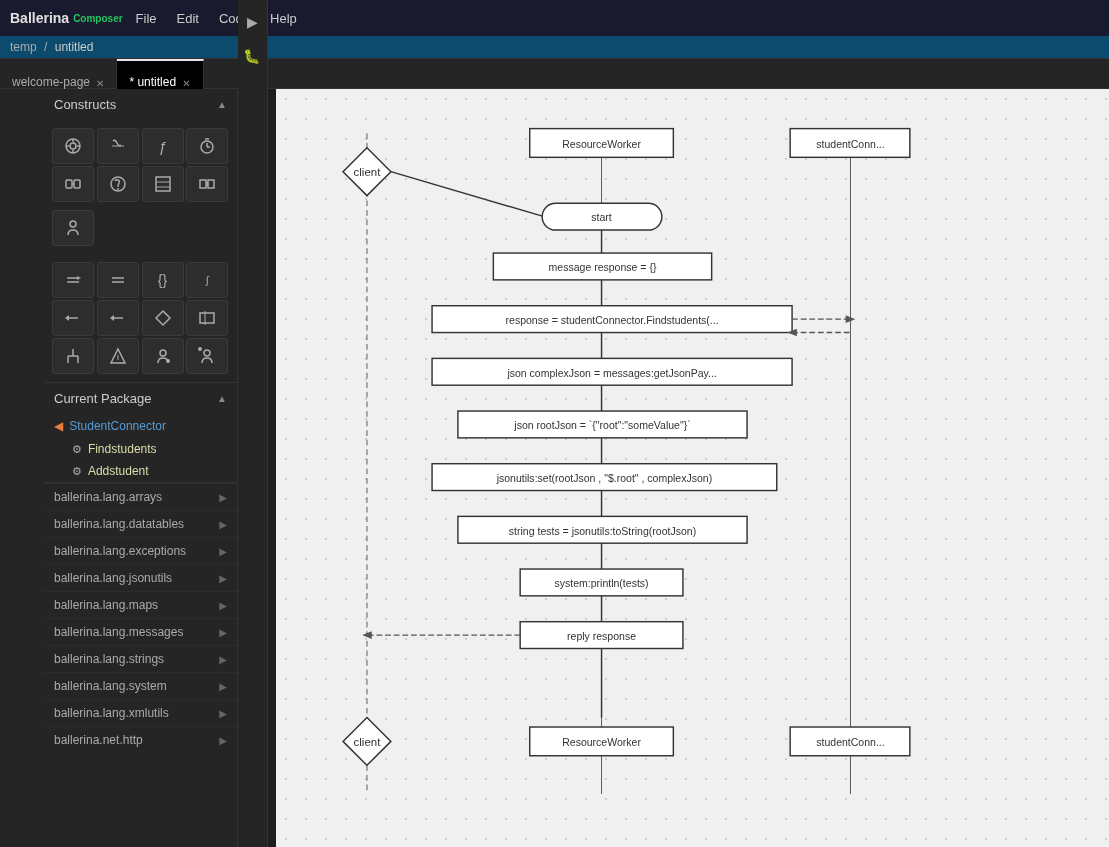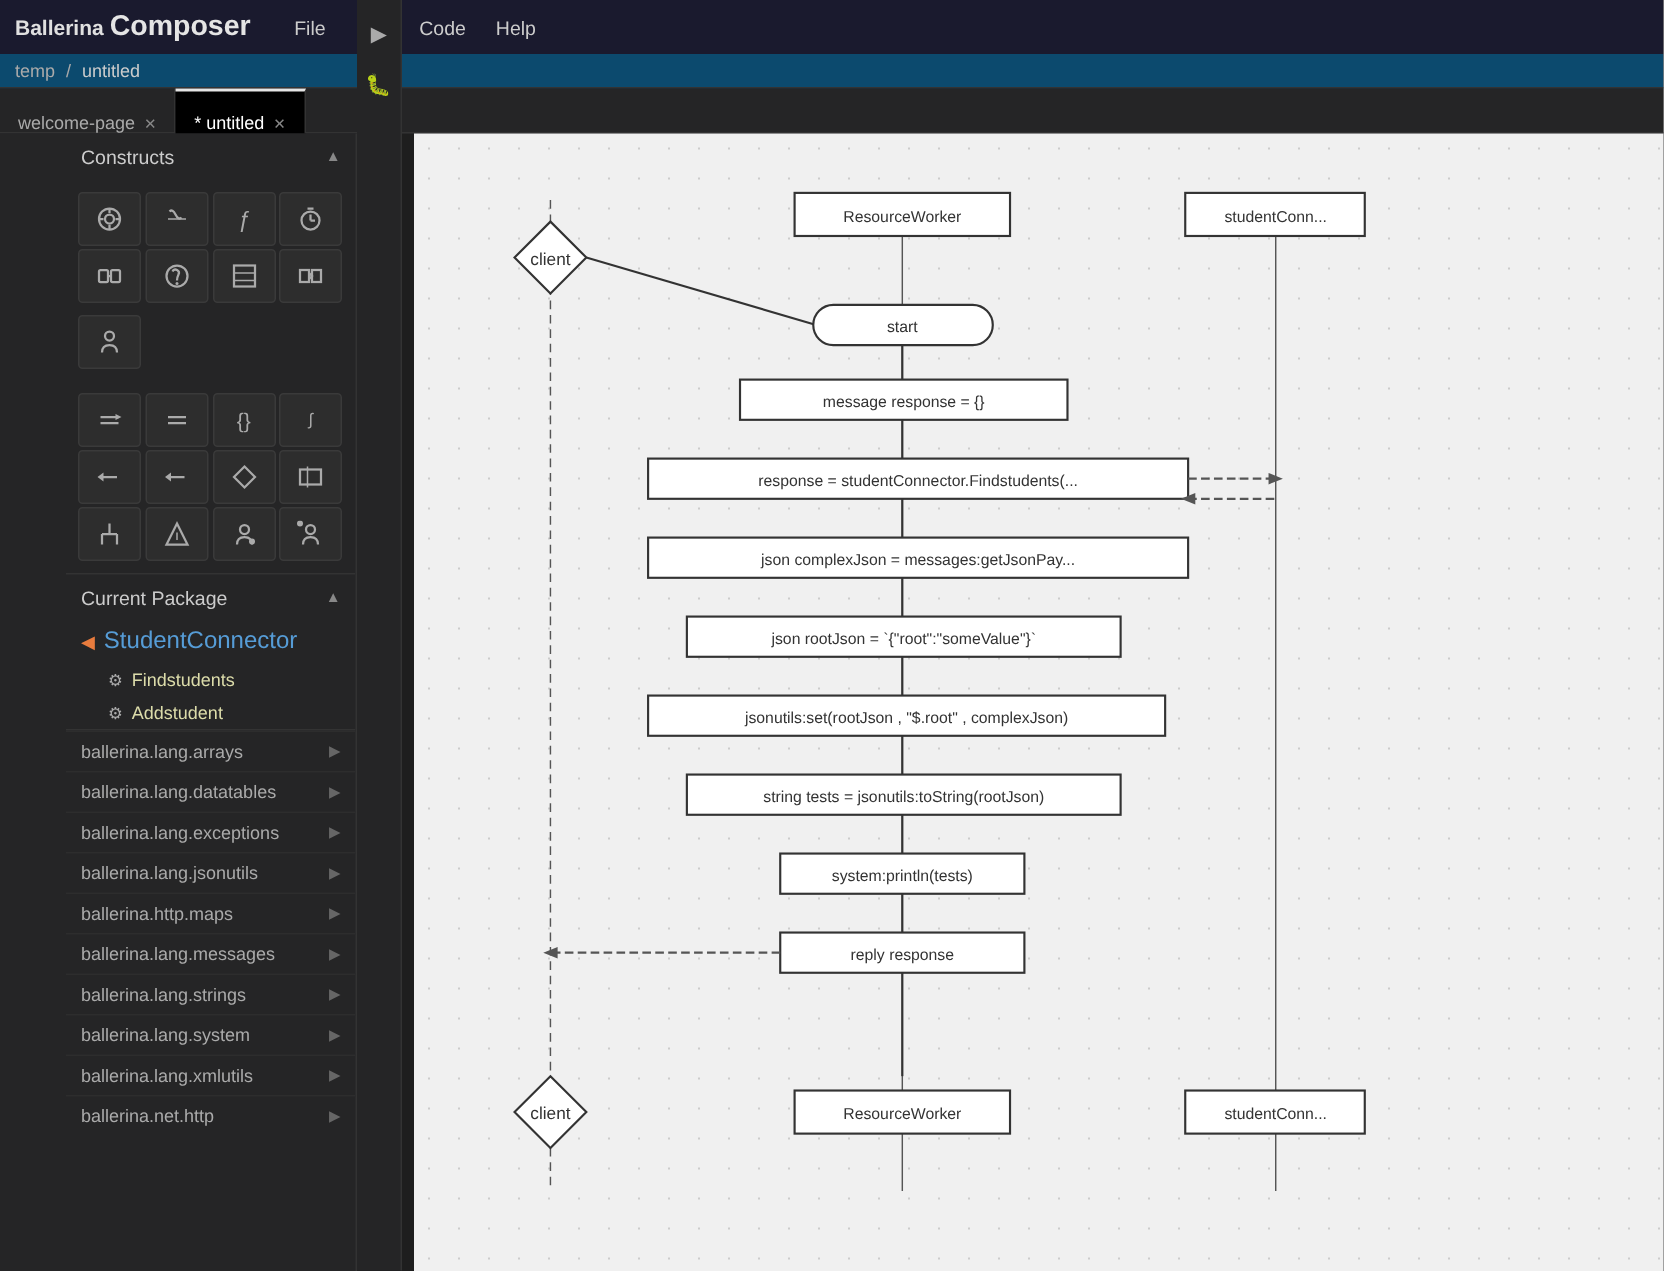--- a/index.html
+++ b/index.html
@@ -1,25 +1,25 @@
 <!DOCTYPE html>
 <html><head>
   <meta charset="utf-8">
   <style>
     * { box-sizing: border-box; margin: 0; padding: 0; }
     body { font-family: 'Segoe UI', Arial, sans-serif; font-size: 12px; background: #1e1e1e; color: #ccc; overflow: hidden; }
 
     
     #topbar {
       display: flex; align-items: center; height: 36px;
-      background: #1a1a2e; padding: 0 10px; gap: 16px;
+      background: #1a1a2e; padding: 0 10px; 
     }
     #app-title { display: flex; align-items: center; gap: 4px; }
     #app-title .ballerina { color: #e0e0e0; font-weight: bold; font-size: 14px; }
-    #app-title .composer { color: #e5e5e5; font-weight: bold; font-size: 19px; }
+    #app-title .composer { color: #22c55e; font-weight: bold; font-size: 10px; }
     .top-menu { display: flex; gap: 20px; margin-left: 13px; }
     .top-menu span { color: #ccc; cursor: pointer; font-size: 13px; }
     #breadcrumb { color: #aaa; font-size: 12px; padding: 4px 10px; background: #0c4a6e; border-bottom: 1px solid #333; }
     #breadcrumb .sep { margin: 0 4px; }
     #breadcrumb .filename { color: #ccc; }
 
     
     #tabs-bar {
       display: flex; background: #252526; border-bottom: 1px solid #333; height: 30px;
     }
@@ -57,21 +57,21 @@
     }
     
     .construct-row-single { padding: 0 8px 8px 8px; }
     .construct-row-single .construct-btn { width: 42px; }
 
     
     .pkg-item {
       display: flex; align-items: center; padding: 5px 10px; gap: 6px; cursor: pointer; color: #aaa;
     }
     .pkg-item .connector-icon { color: #e87c3e; font-size: 12px; }
-    .pkg-item .connector-name { color: #569cd6; font-size: 16px; }
+    .pkg-item .connector-name { color: #569cd6; font-size: 12px; }
     .pkg-sub-item {
       display: flex; align-items: center; padding: 4px 10px 4px 28px; gap: 6px; cursor: pointer; color: #aaa; font-size: 12px;
     }
     .pkg-sub-item .gear-sm { color: #aaa; font-size: 11px; }
     .pkg-sub-item .fn-name { color: #dcdcaa; }
 
     
     .lib-item {
       display: flex; align-items: center; justify-content: space-between;
       padding: 6px 10px; font-size: 12px; color: #aaa; cursor: pointer; border-top: 1px solid #2d2d2d;
@@ -315,21 +315,21 @@
       </div>
       <div class="lib-item">
         <span>ballerina.lang.exceptions</span>
         <span class="chevron-right">▶</span>
       </div>
       <div class="lib-item">
         <span>ballerina.lang.jsonutils</span>
         <span class="chevron-right">▶</span>
       </div>
       <div class="lib-item">
-        <span>ballerina.http.maps</span>
+        <span>ballerina.lang.maps</span>
         <span class="chevron-right">▶</span>
       </div>
       <div class="lib-item">
         <span>ballerina.lang.messages</span>
         <span class="chevron-right">▶</span>
       </div>
       <div class="lib-item">
         <span>ballerina.lang.strings</span>
         <span class="chevron-right">▶</span>
       </div>

